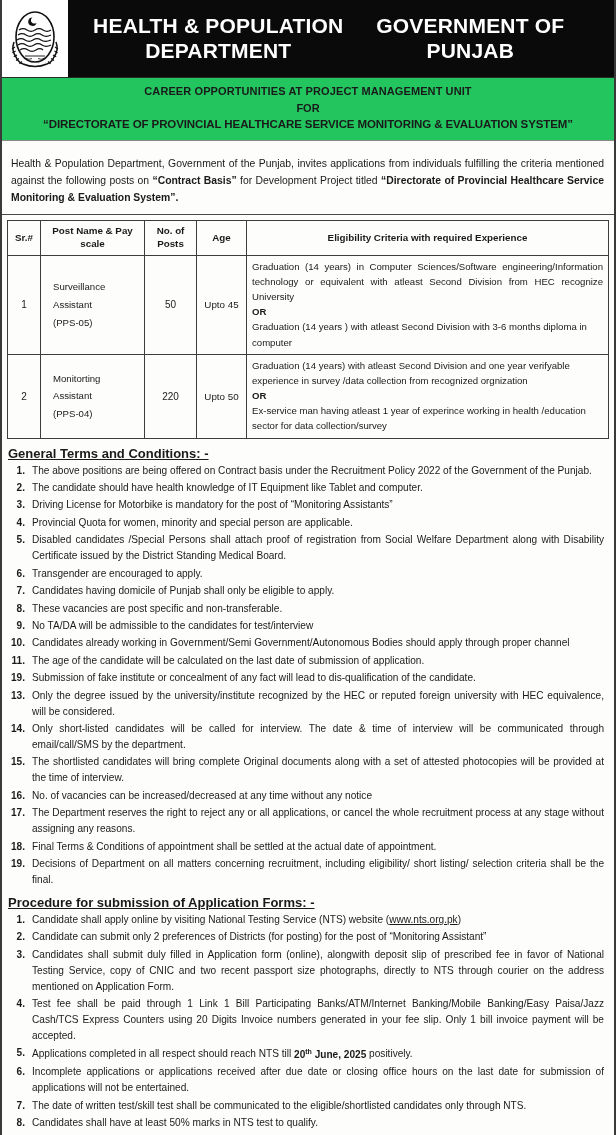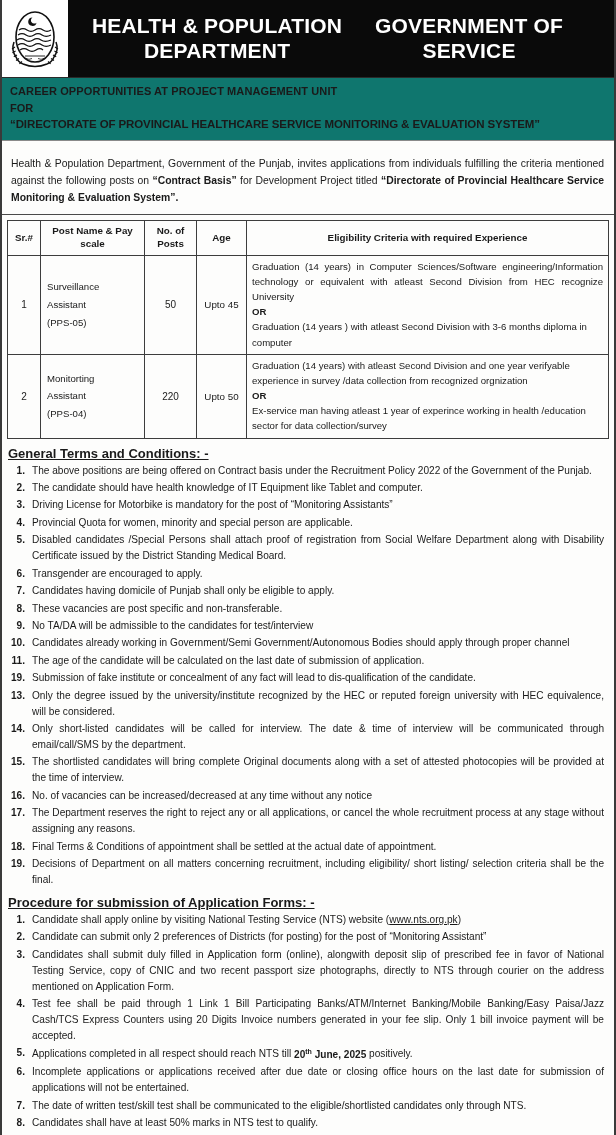--- a/index.html
+++ b/index.html
@@ -64,22 +64,22 @@
     color: #ffffff;
     font-size: 21px;
     font-weight: bold;
     letter-spacing: 0.2px;
     line-height: 1.18;
     text-align: center;
   }
 
   
   .subtitle-block {
-    background: #0f766e;
-    text-align: left;
+    background: #22c55e;
+    text-align: center;
     padding: 5px 8px 6px 8px;
     border-bottom: 1px solid #8a8a8a;
   }
   .sub-l1 {
     font-size: 11px;
     font-weight: bold;
     letter-spacing: 0.1px;
     line-height: 1.5;
   }
   .sub-l2 {
@@ -121,21 +121,21 @@
     padding: 4px 2px;
     font-size: 9.8px;
     line-height: 1.3;
   }
   .col-sr    { width: 33px; }
   .col-post  { width: 104px; }
   .col-num   { width: 52px; }
   .col-age   { width: 50px; }
 
   td.c-sr   { text-align: center; font-size: 10px; }
-  td.c-post { padding: 4px 6px; line-height: 1.85; font-size: 9.6px; }
+  td.c-post { padding: 4px 12px; line-height: 1.85; font-size: 9.6px; }
   td.c-num  { text-align: center; font-size: 10px; }
   td.c-age  { text-align: center; font-size: 9.8px; }
   td.c-elig {
     padding: 3px 5px 4px 5px;
     line-height: 1.58;
     font-size: 9.6px;
   }
   td.c-elig .just { text-align: justify; }
   td.c-elig .orline { font-weight: bold; }
 
@@ -197,21 +197,21 @@
         <path d="M19 52.5 q3 1.6 6 0 M31 52.5 q3 1.6 6 0" stroke="#111" stroke-width="0.8" fill="none"></path>
         <path d="M7 36 q-3 8 2 15 q2 5 7 7" fill="none" stroke="#111" stroke-width="1.5"></path>
         <path d="M49 36 q3 8 -2 15 q-2 5 -7 7" fill="none" stroke="#111" stroke-width="1.5"></path>
         <path d="M8 41 l-3 2 M8.6 45 l-3.2 1.8 M10 49 l-3.2 1.8 M12 52.5 l-3 2 M15 55.5 l-2.6 2.3" stroke="#111" stroke-width="1.1"></path>
         <path d="M48 41 l3 2 M47.4 45 l3.2 1.8 M46 49 l3.2 1.8 M44 52.5 l3 2 M41 55.5 l2.6 2.3" stroke="#111" stroke-width="1.1"></path>
         <path d="M16 58 q12 5 24 0" fill="none" stroke="#111" stroke-width="1.5"></path>
       </svg>
     </div>
     <div class="banner-titles">
       <div class="banner-line1">HEALTH &amp; POPULATION DEPARTMENT</div>
-      <div class="banner-line2">GOVERNMENT OF SERVICE</div>
+      <div class="banner-line2">GOVERNMENT OF PUNJAB</div>
     </div>
   </div>
 
   <div class="subtitle-block">
     <div class="sub-l1">CAREER OPPORTUNITIES AT PROJECT MANAGEMENT UNIT</div>
     <div class="sub-l2">FOR</div>
     <div class="sub-l3">“DIRECTORATE OF PROVINCIAL HEALTHCARE SERVICE MONITORING &amp; EVALUATION SYSTEM”</div>
   </div>
 
   <div class="intro">

